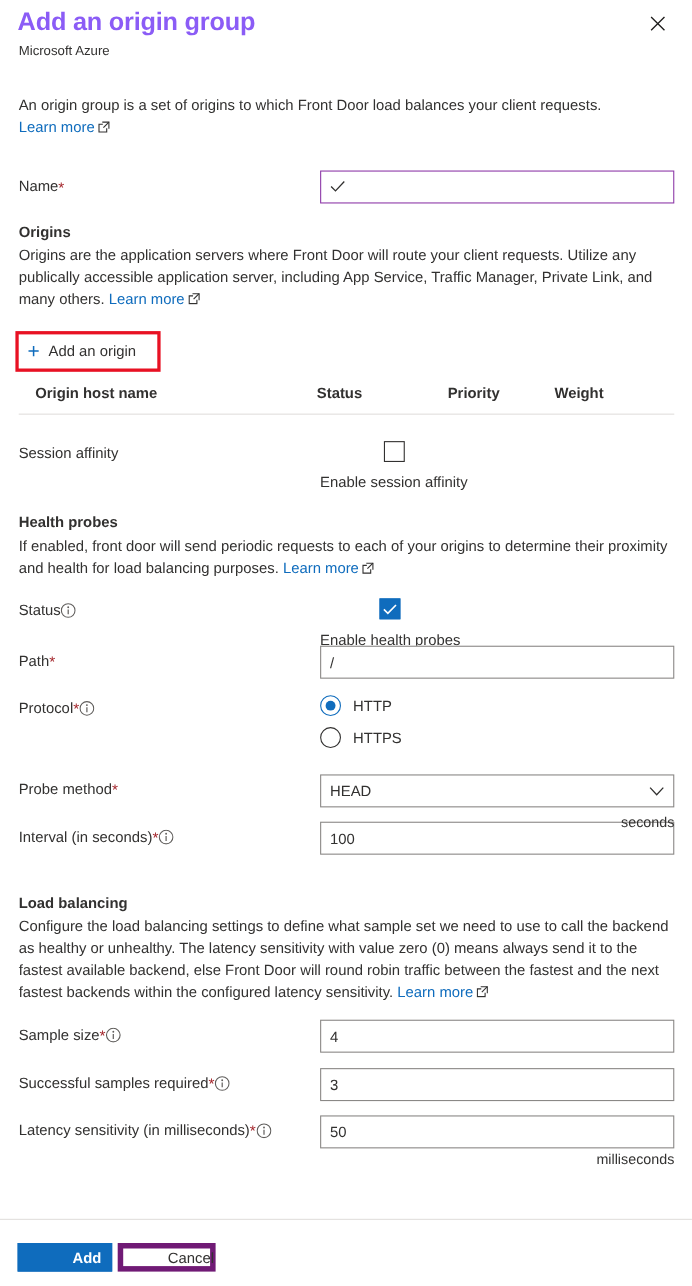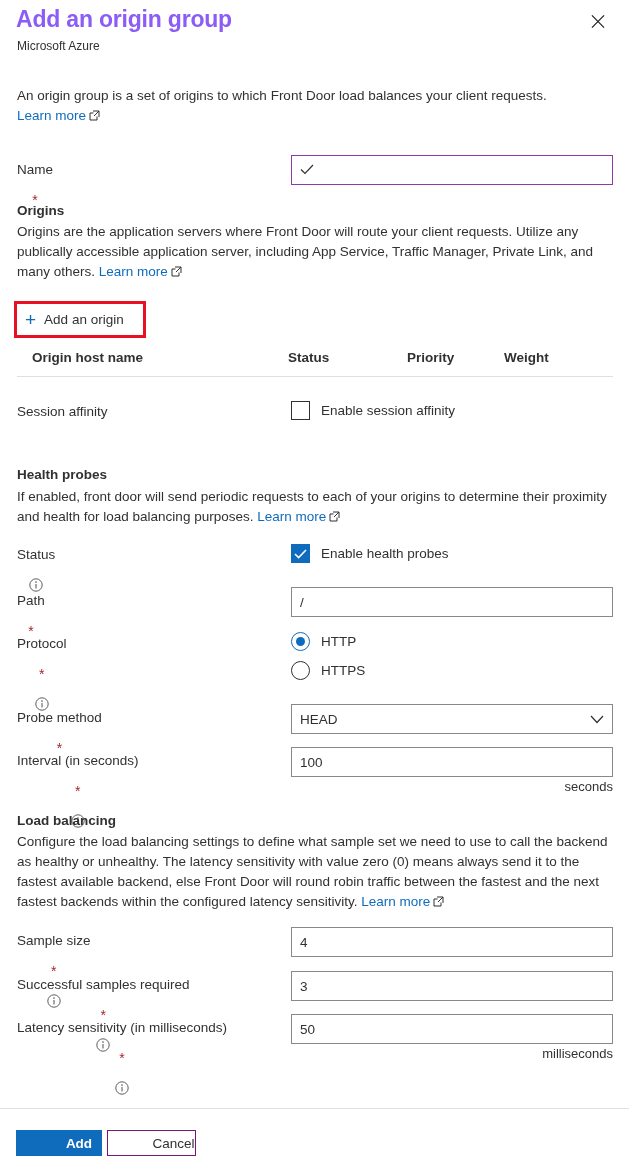--- a/index.html
+++ b/index.html
@@ -44,21 +44,21 @@
   .lnk {
     color: #0f6cbd; text-decoration: none; cursor: pointer;
     white-space: nowrap;
   }
   .ext { display: inline-block; margin-left: 3px; vertical-align: -1px; }
 
   
   .lbl {
     position: absolute;
     font-size: 13.5px; color: #323130; white-space: nowrap;
-    display: flex; align-items: center; gap: 16px; flex-direction: column;
+    display: flex; align-items: center; gap: 0;
   }
   .req { color: #a4262c; font-size: 14px; line-height: 1; }
   .info-ico {
     display: inline-flex; align-items: center; justify-content: center;
     width: 14px; height: 14px; flex: 0 0 14px; cursor: pointer;
   }
 
   .ctl {
     position: absolute; left: 291px; width: 322px; height: 30px;
     border: 1px solid #8a8886; background: #fff;
@@ -106,21 +106,21 @@
     font-size: 13.5px; font-weight: 700; color: #323130; white-space: nowrap;
   }
   .trule {
     position: absolute; left: 17px; top: 376px;
     width: 596px; height: 1px; background: #e1dfdd;
   }
 
   
   .cbrow {
     position: absolute; left: 291px;
-    display: flex; align-items: center; gap: 11px; cursor: pointer;
+    display: flex; align-items: center; gap: 11px; cursor: pointer; flex-direction: column;
   }
   .cb {
     width: 19px; height: 19px; flex: 0 0 19px;
     border: 1px solid #323130; background: #fff;
     display: flex; align-items: center; justify-content: center;
   }
   .cb.on { background: #0f6cbd; border-color: #0f6cbd; }
   .cbtxt { font-size: 13.5px; color: #323130; }
 
   
@@ -152,21 +152,21 @@
     cursor: pointer;
   }
   .btn-primary {
     left: 16px; width: 86px;
     background: #0f6cbd; color: #fff; border: 1px solid #0f6cbd;
     font-weight: 600;
     padding-left: 40px;
   }
   .btn-default {
     left: 107px; width: 89px;
-    background: #fff; color: #323130; border: 1px solid #701a75; padding-left: 44px;
+    background: #fff; color: #323130; border: 5px solid #701a75; padding-left: 44px;
   }
 </style>
 </head>
 <body>
 
 <div class="panel">
 
   <div class="hdr">
     <div class="hdr-title">Add an origin group</div>
     <div class="hdr-sub">Microsoft Azure</div>
@@ -306,21 +306,21 @@
       <svg width="14" height="14" viewBox="0 0 14 14" aria-hidden="true">
           <circle cx="7" cy="7" r="6.2" stroke="#605e5c" stroke-width="1" fill="none"></circle>
           <circle cx="7" cy="4" r="0.85" fill="#605e5c"></circle>
           <path d="M7 6 V10.5" stroke="#605e5c" stroke-width="1.1"></path>
         </svg>
     </span>
   </div>
   <div class="ctl" style="top:747px;">
     <span class="val">100</span>
   </div>
-  <div class="suffix" style="top:779px;">seconds</div>
+  <div class="suffix" style="top:740px;">seconds</div>
 
   <div class="sec-h" style="top:813px;">Load balancing</div>
   <div class="sec-p" style="top:832px; width:600px;">
     <span>Configure the load balancing settings to define what sample set we need to use to call the backend as healthy or unhealthy. The latency sensitivity with value zero (0) means always send it to the fastest available backend, else Front Door will round robin traffic between the fastest and the next fastest backends within the configured latency sensitivity.</span>
     <a class="lnk"><span>Learn more</span><svg class="ext" width="11" height="11" viewBox="0 0 11 11" aria-hidden="true">
           <path d="M4 1 H10 V7" stroke="#323130" stroke-width="1" fill="none"></path>
           <path d="M10 1 L5 6" stroke="#323130" stroke-width="1" fill="none"></path>
           <path d="M8 6.5 V10 H1 V3 H4.5" stroke="#323130" stroke-width="1" fill="none"></path>
         </svg></a>
   </div>

